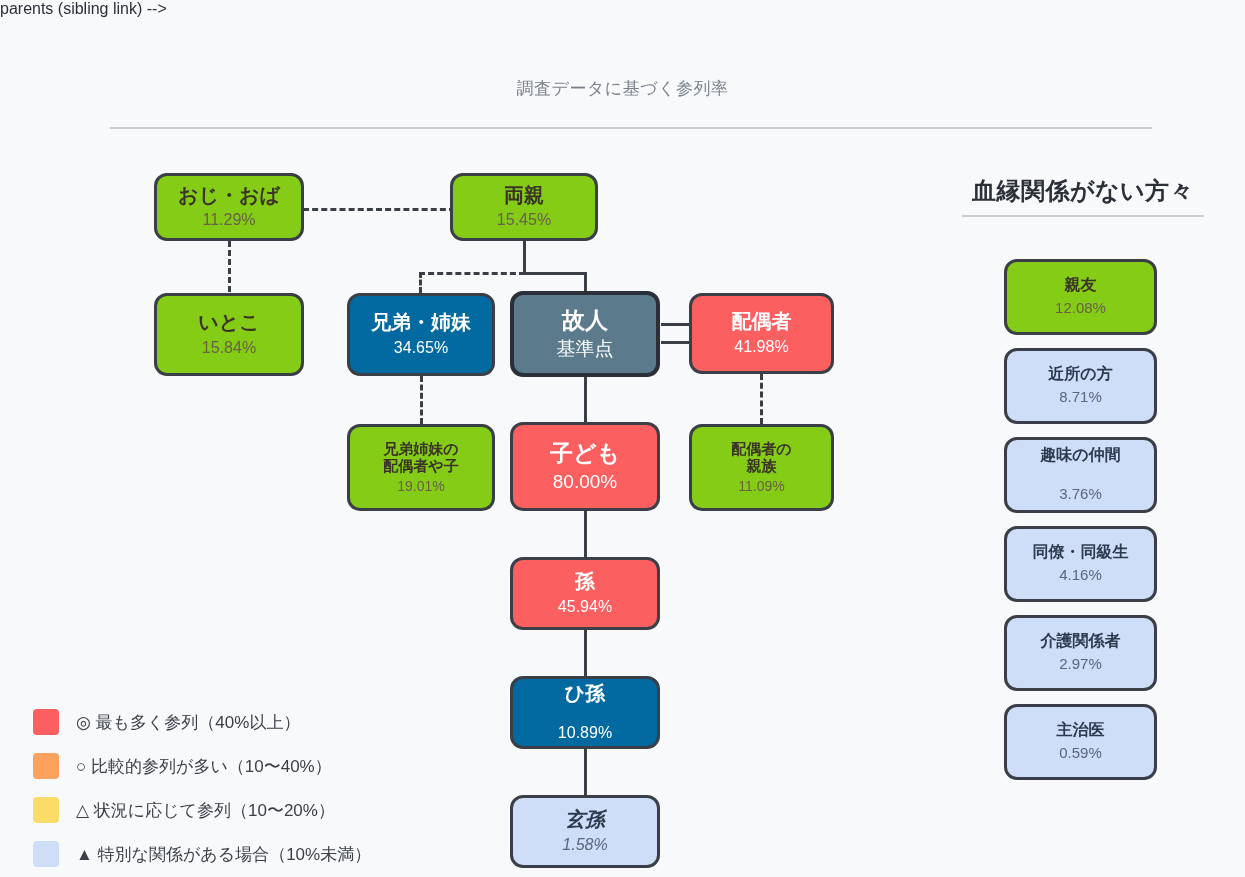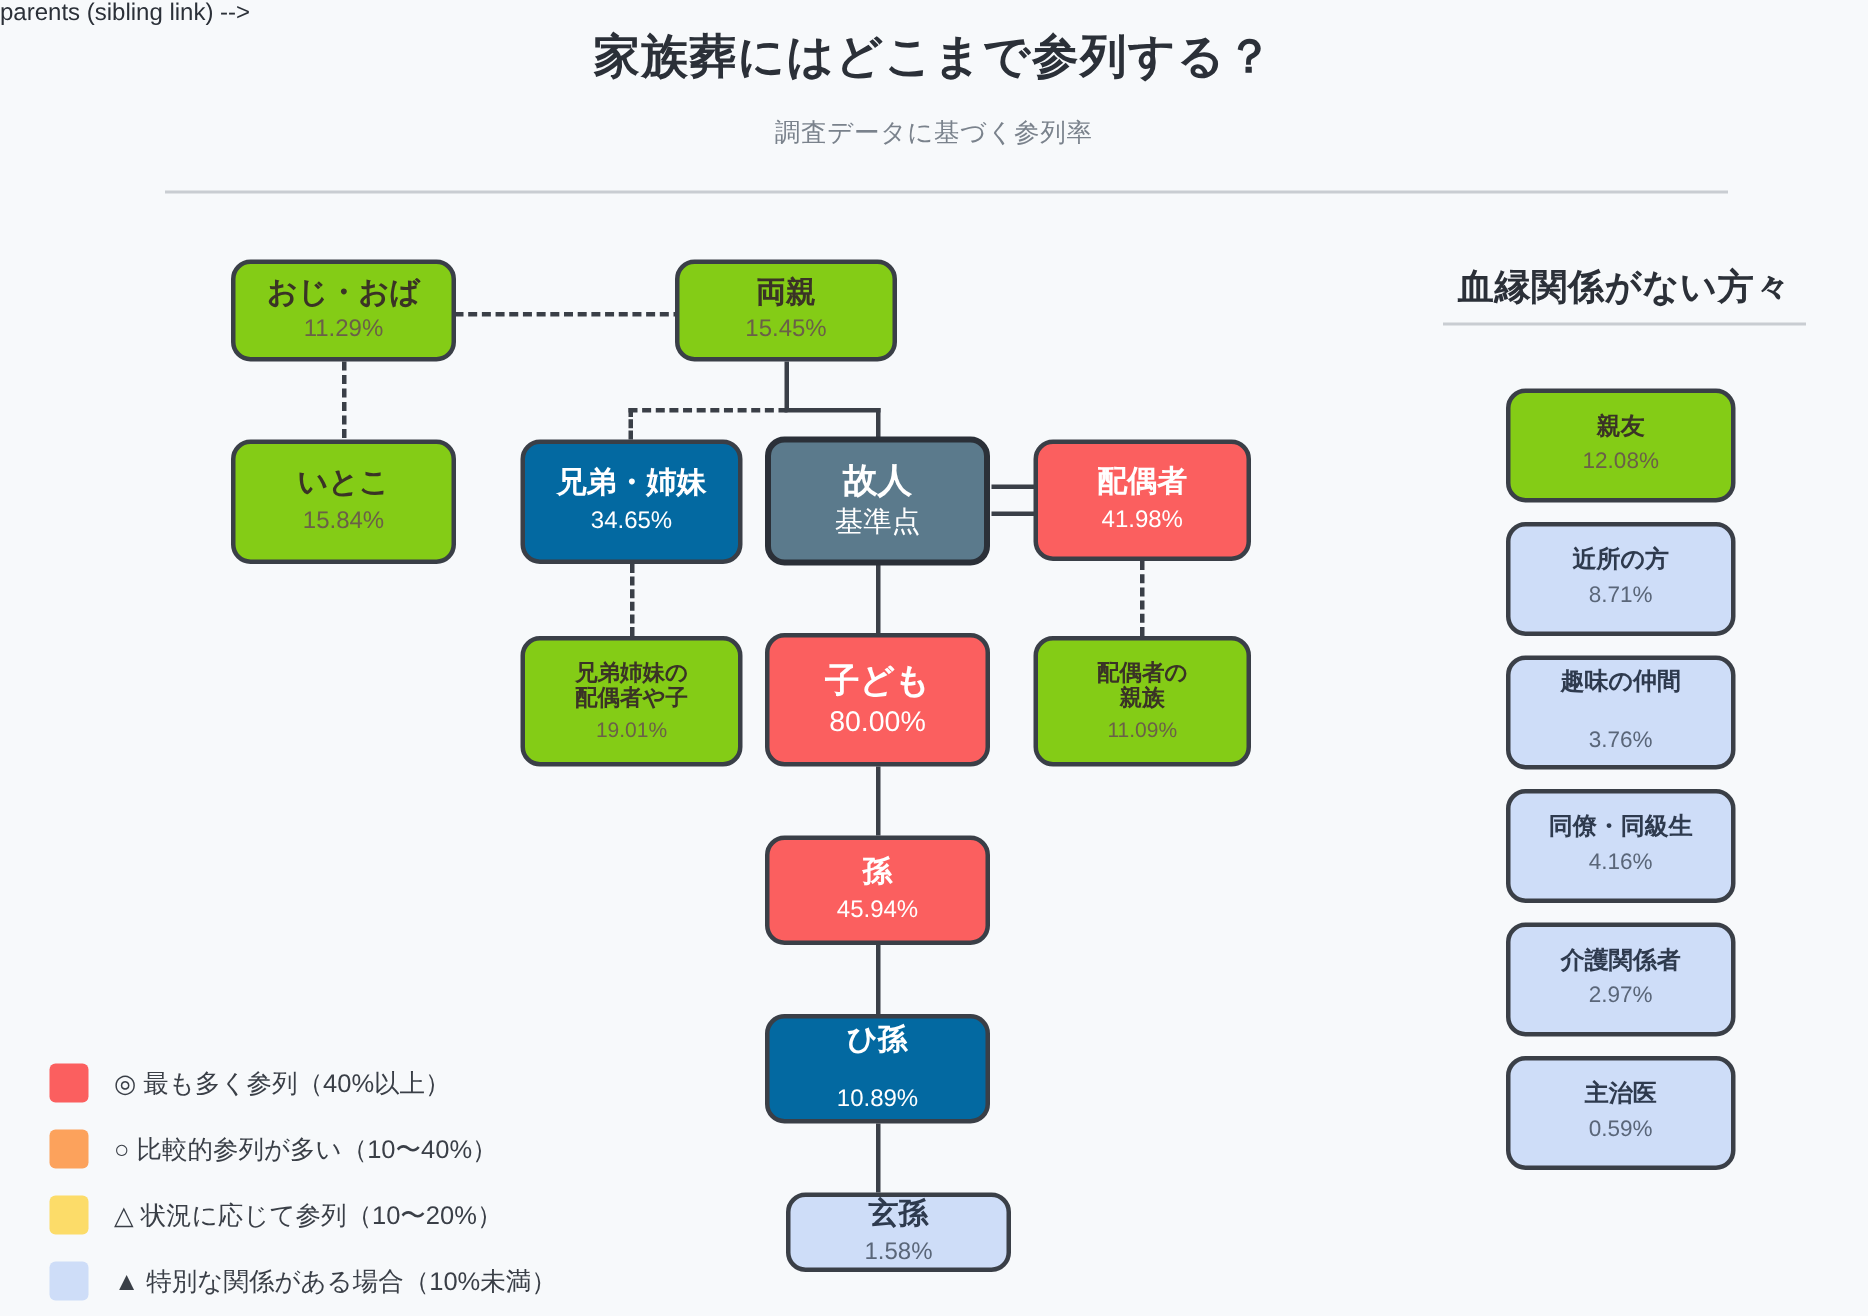--- a/index.html
+++ b/index.html
@@ -95,21 +95,20 @@
   .legend{position:absolute;left:33px;top:700px;width:420px;}
   .lg-row{display:flex;align-items:center;height:44px;}
   .sw{width:26px;height:26px;border-radius:4px;flex:0 0 auto;}
   .lg-tx{margin-left:17px;font-size:17px;color:#3A3F47;white-space:nowrap;}
 </style>
 </head>
 <body>
 
 <div id="stage">
 
-  <div class="title">家族葬にはどこまで参列する？</div>
   <div class="subtitle">調査データに基づく参列率</div>
   <div class="hdr-rule"></div>
 
   
    parents (sibling link) --&gt;
   <div class="dash-h" style="left:303px;top:208px;width:152px;"></div>
   
   <div class="dash-v" style="left:228px;top:241px;height:51px;"></div>
   
   <div class="ln ln-v" style="left:523px;top:241px;height:32px;"></div>
@@ -189,21 +188,21 @@
   <div class="node c-red sz-md" style="left:510px;top:557px;width:150px;height:73px;">
     <span class="nm">孫</span>
     <span class="pc">45.94%</span>
   </div>
 
   <div class="node c-orange sz-md" style="left:510px;top:676px;width:150px;height:73px;gap:14px;">
     <span class="nm">ひ孫</span>
     <span class="pc">10.89%</span>
   </div>
 
-  <div class="node c-blue sz-md" style="left:524px;top:795px;width:150px;height:53px;">
+  <div class="node c-blue sz-md" style="left:510px;top:795px;width:150px;height:73px;font-style:italic;">
     <span class="nm">玄孫</span>
     <span class="pc">1.58%</span>
   </div>
 
   
   <div class="panel-title">血縁関係がない方々</div>
   <div class="panel-rule"></div>
 
   <div class="node pnode c-yellow sz-sm" style="top:259px;">
     <span class="nm">親友</span>

